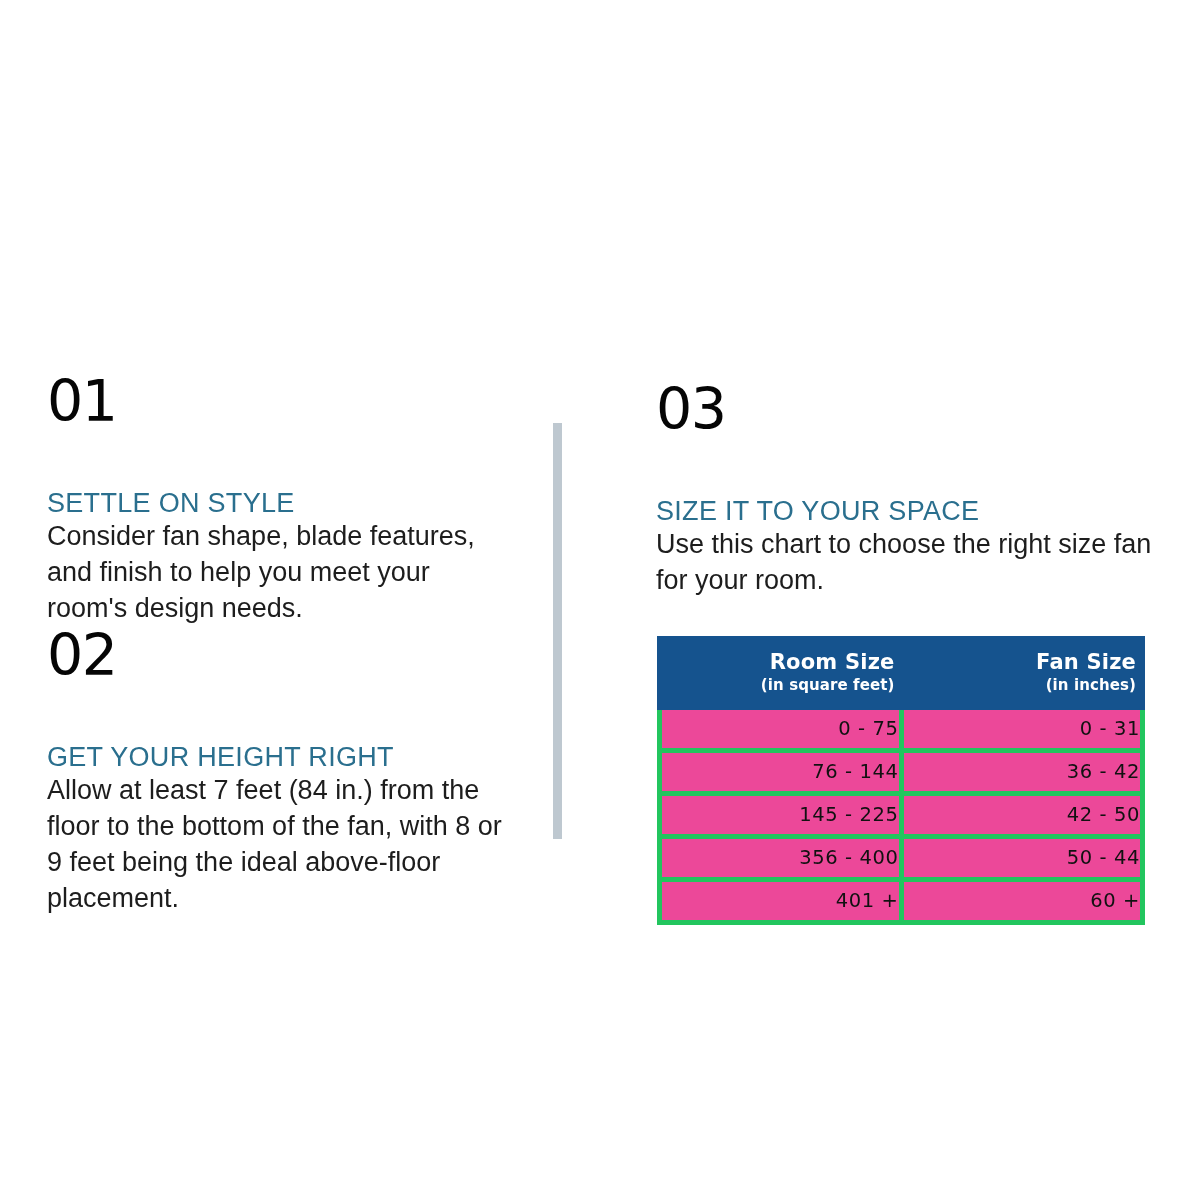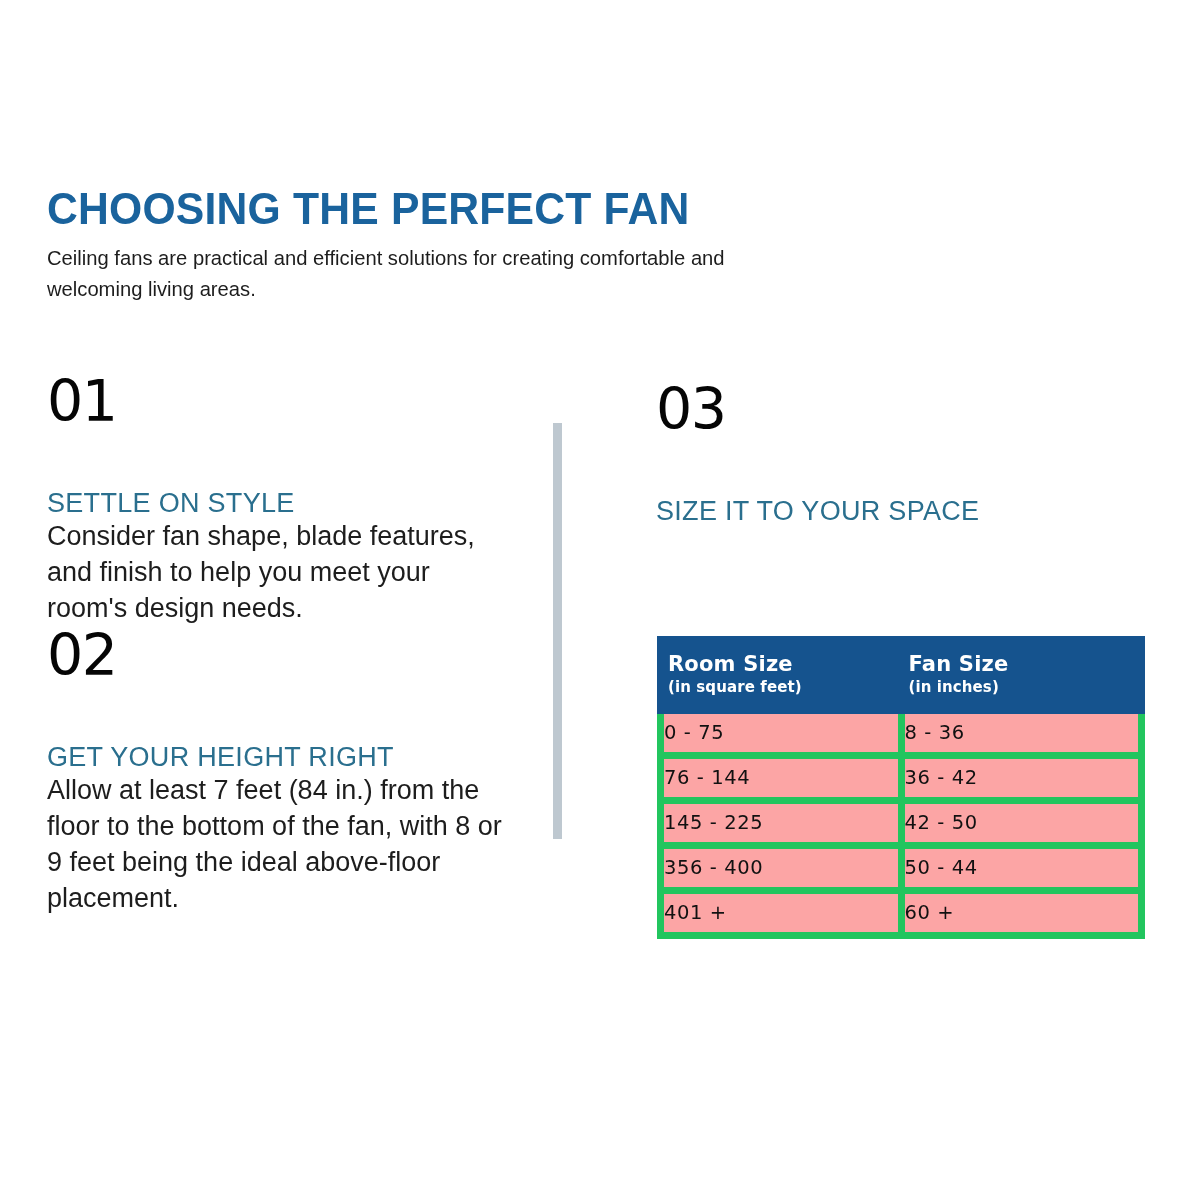--- a/index.html
+++ b/index.html
@@ -116,22 +116,22 @@
     width: 488px;
   }
   table.size-chart {
     width: 100%;
     border-collapse: collapse;
     table-layout: fixed;
     border: 1px solid #2b2b2b;
   }
   table.size-chart th,
   table.size-chart td {
-    text-align: left;
-    border: 7px solid #22c55e;
+    text-align: right;
+    border: 5px solid #22c55e;
   }
   table.size-chart thead th {
     background: #15538e;
     color: #ffffff;
     border-color: #15538e;
     padding: 9px 4px 10px 4px;
   }
   table.size-chart thead th + th {
     border-left: 1px solid #0d3c6b;
   }
@@ -145,40 +145,36 @@
   }
   .th-sub {
     display: block;
     font-family: "DejaVu Sans", sans-serif;
     font-size: 15px;
     line-height: 20px;
     font-weight: 700;
     letter-spacing: 0.1px;
   }
   table.size-chart tbody td {
-    background: #fca5a5;
+    background: #ec4899;
     color: #111111;
     font-family: "DejaVu Sans", sans-serif;
     font-size: 19.5px;
     line-height: 22px;
     font-weight: 400;
     letter-spacing: 0.6px;
     height: 38px;
     padding: 0;
   }
 </style>
 </head>
 <body>
 
 <div class="page">
 
-  <div class="header">
-    <h1 class="page-title">CHOOSING THE PERFECT FAN</h1>
-    <p class="intro">Ceiling fans are practical and efficient solutions for creating comfortable and welcoming living areas.</p>
-  </div>
 
   <div class="divider"></div>
 
   <div class="col-left">
 
     <div class="step step-01">
       <div class="step-number">01</div>
       <div class="gap-num-head"></div>
       <div class="step-heading">SETTLE ON STYLE</div>
       <p class="step-body">Consider fan shape, blade features, and finish to help you meet your room's design needs.</p>
@@ -191,41 +187,42 @@
       <p class="step-body">Allow at least 7 feet (84 in.) from the floor to the bottom of the fan, with 8 or 9 feet being the ideal above-floor placement.</p>
     </div>
 
   </div>
 
   <div class="col-right">
     <div class="step step-03">
       <div class="step-number">03</div>
       <div class="gap-num-head"></div>
       <div class="step-heading">SIZE IT TO YOUR SPACE</div>
+      <p class="step-body">Use this chart to choose the right size fan for your room.</p>
     </div>
   </div>
 
   <div class="table-wrap">
     <table class="size-chart">
       <thead>
         <tr>
           <th>
             <span class="th-main">Room Size</span>
             <span class="th-sub">(in square feet)</span>
           </th>
           <th>
             <span class="th-main">Fan Size</span>
             <span class="th-sub">(in inches)</span>
           </th>
         </tr>
       </thead>
       <tbody>
         <tr>
           <td>0 - 75</td>
-          <td>8 - 36</td>
+          <td>0 - 31</td>
         </tr>
         <tr>
           <td>76 - 144</td>
           <td>36 - 42</td>
         </tr>
         <tr>
           <td>145 - 225</td>
           <td>42 - 50</td>
         </tr>
         <tr>

